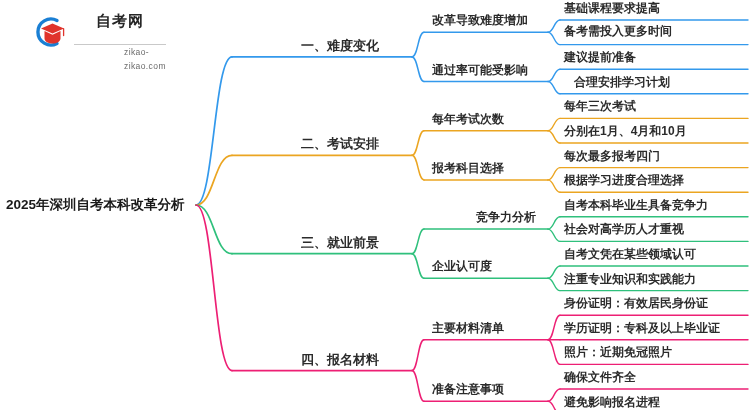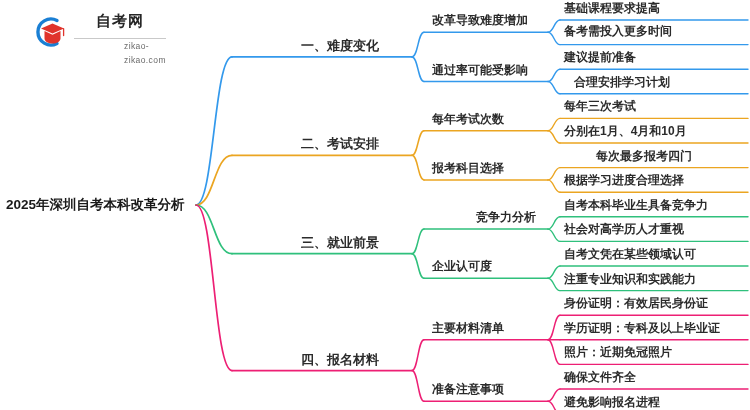--- a/index.html
+++ b/index.html
@@ -9,21 +9,21 @@
     position:relative;
   }
   #map{position:absolute;left:0;top:0;width:750px;height:410px;}
   svg.links{position:absolute;left:0;top:0;width:750px;height:410px;pointer-events:none;}
 
   
   .logo{position:absolute;left:28px;top:10px;width:140px;height:44px;}
   .logo-mark{position:absolute;left:0;top:4px;width:40px;height:36px;}
   .logo-txt{position:absolute;left:46px;top:2px;width:96px;}
   .logo-cn{font-size:15px;font-weight:bold;color:#262626;letter-spacing:1px;line-height:18px;
-           border-bottom:1px solid #c9c9c9;padding-bottom:8px;display:block;width:92px;
+           border-bottom:1px solid #c9c9c9;padding-bottom:14px;display:block;width:92px;
            padding-left:22px;box-sizing:border-box;}
   .logo-en{font-size:8.5px;color:#6b6b6b;letter-spacing:.4px;line-height:14px;display:block;
            padding-left:2px;margin-left:48px;}
 
   
   .node{position:absolute;white-space:nowrap;color:#2b2b2b;font-weight:bold;}
   .node span{display:block;}
 
   .root{font-size:13.5px;color:#1a1a1a;left:6px;top:196px;}
 
@@ -144,21 +144,21 @@
       </div>
       <div class="node lvl3" style="left: 564px; top: 98.4px;">
         <span>每年三次考试</span>
       </div>
       <div class="node lvl3" style="left: 564px; top: 123px;">
         <span>分别在1月、4月和10月</span>
       </div>
       <div class="node lvl2" style="left: 432px; top: 159.9px;">
         <span>报考科目选择</span>
       </div>
-      <div class="node lvl3" style="left: 596px; top: 147.6px;">
+      <div class="node lvl3" style="left: 564px; top: 147.6px;">
         <span>每次最多报考四门</span>
       </div>
       <div class="node lvl3" style="left: 564px; top: 172.2px;">
         <span>根据学习进度合理选择</span>
       </div>
       <div class="node lvl1" style="left: 260px; top: 233.7px;">
         <span>三、就业前景</span>
       </div>
       <div class="node lvl2" style="left: 432px; top: 209.1px; margin-left: 44px;">
         <span>竞争力分析</span>

